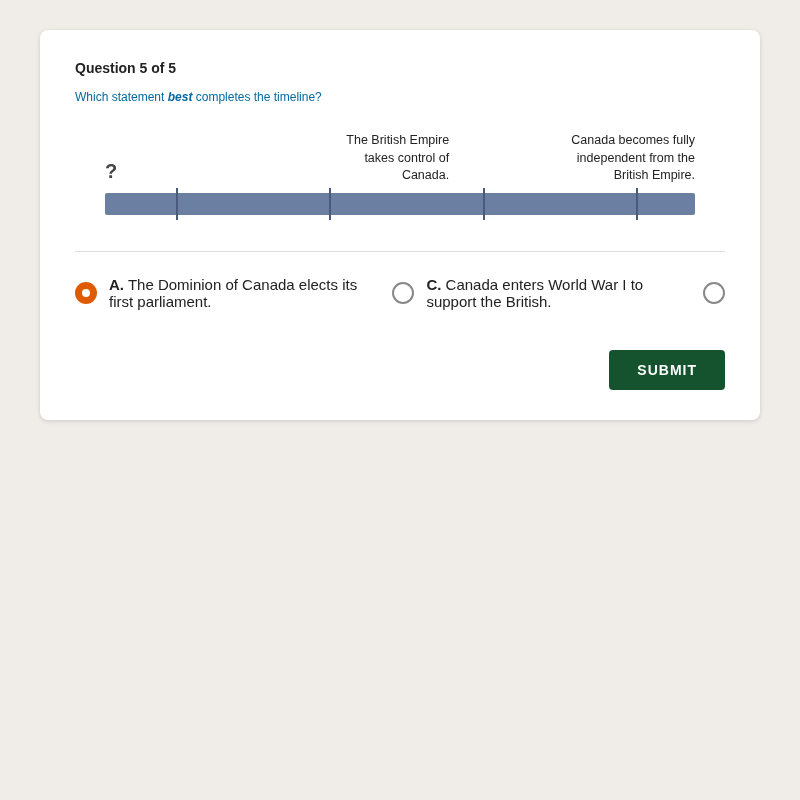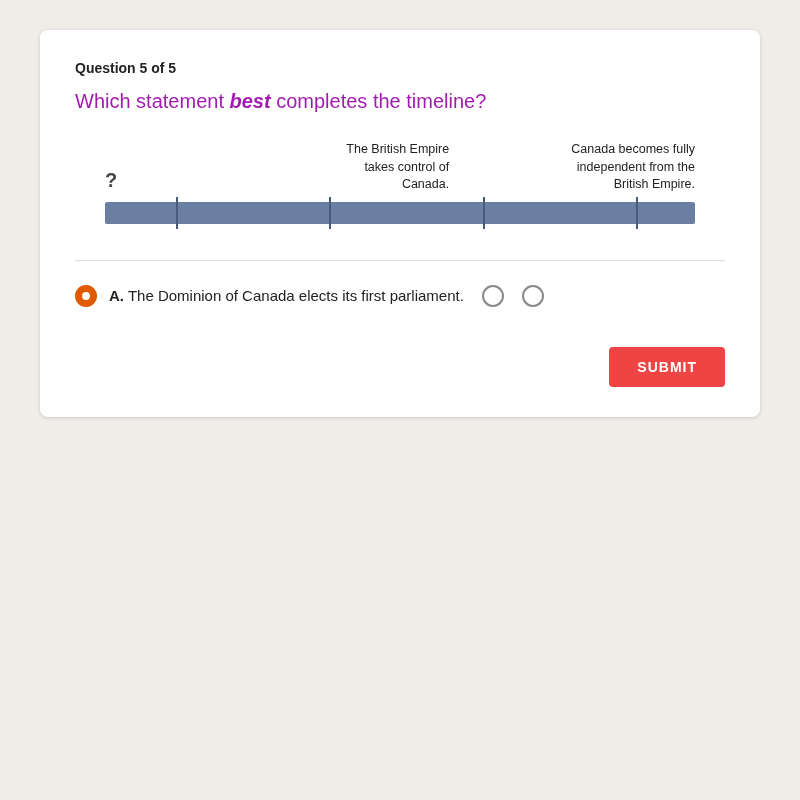--- a/index.html
+++ b/index.html
@@ -28,22 +28,22 @@
     }
 
     .question-label {
       font-size: 14px;
       font-weight: bold;
       color: #222;
       margin-bottom: 14px;
     }
 
     .question-text {
-      font-size: 20px;
-      color: #a21caf;
+      font-size: 12px;
+      color: #0369a1;
       margin-bottom: 28px;
     }
 
     .question-text em {
       font-style: italic;
       font-weight: bold;
     }
 
     
     .timeline-container {
@@ -162,21 +162,21 @@
       font-weight: bold;
     }
 
     
     .submit-row {
       display: flex;
       justify-content: flex-end;
     }
 
     .submit-btn {
-      background-color: #ef4444;
+      background-color: #14532d;
       color: #ffffff;
       border: none;
       padding: 12px 28px;
       font-size: 14px;
       font-weight: bold;
       letter-spacing: 1px;
       border-radius: 4px;
       cursor: pointer;
     }
   </style>
@@ -216,20 +216,24 @@
   <ul class="options-list">
     <li class="option-item">
       <div class="radio-circle selected"></div>
       <span class="option-text">
         <span class="option-letter">A.</span>
         The Dominion of Canada elects its first parliament.
       </span>
     </li>
     <li class="option-item">
       <div class="radio-circle"></div>
+      <span class="option-text">
+        <span class="option-letter">C.</span>
+        Canada enters World War I to support the British.
+      </span>
     </li>
     <li class="option-item">
       <div class="radio-circle"></div>
     </li>
   </ul>
 
   <div class="submit-row">
     <button class="submit-btn">SUBMIT</button>
   </div>
 

